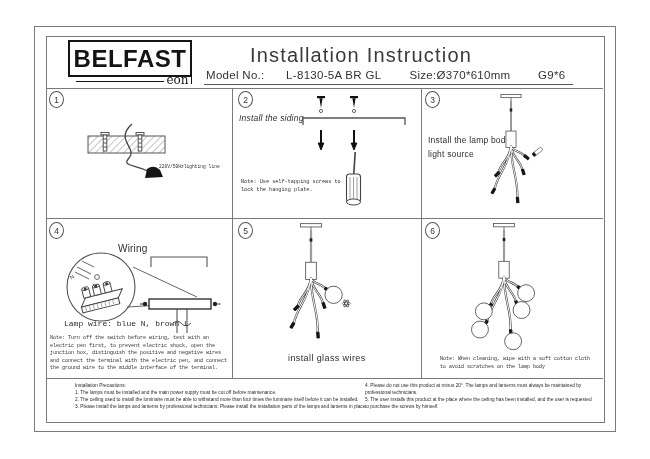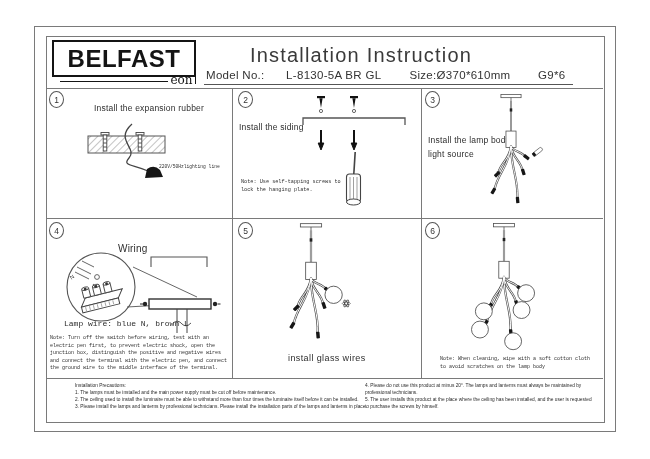--- a/index.html
+++ b/index.html
@@ -3,21 +3,21 @@
 <meta charset="utf-8">
 <style>
   html,body{margin:0;padding:0;background:#fff;}
   .sheet{position:relative;width:650px;height:459px;background:#ffffff;overflow:hidden;
          font-family:"Liberation Sans", sans-serif;color:#1b1b1b;}
   .outer-frame{position:absolute;left:34px;top:26px;width:580px;height:404px;border:1px solid #7a7a7a;}
   .inner-frame{position:absolute;left:46px;top:36px;width:557px;height:385px;border:1px solid #7a7a7a;}
 
   
   .hdr{position:absolute;left:46px;top:36px;width:557px;height:52px;border-bottom:1px solid #7a7a7a;}
-  .logo{position:absolute;left:6px;top:4px;width:144px;height:46px;}
+  .logo{position:absolute;left:22px;top:4px;width:124px;height:46px;}
   .logo-box{position:absolute;left:0;top:0;right:0;bottom:9px;border:2.5px solid #141414;
             display:flex;align-items:center;justify-content:center;background:#fff;}
   .logo-brand{font-weight:bold;font-size:24px;letter-spacing:.5px;color:#141414;line-height:1;}
   .eon-row{position:absolute;left:8px;right:0;bottom:0;height:12px;display:flex;align-items:flex-end;}
   .eon-line{flex:1;border-bottom:1.5px solid #141414;margin-bottom:4px;}
   .logo-eon{font-family:"DejaVu Serif", serif;font-weight:normal;font-size:12px;line-height:1;margin:0 2px;color:#141414;}
   .eon-tick{width:1.5px;height:7px;background:#141414;margin-bottom:2px;}
   .title{position:absolute;left:100px;top:8px;width:430px;text-align:center;
          font-size:20px;letter-spacing:1.2px;color:#3a3a3a;}
   .model-line{position:absolute;left:158px;top:33px;white-space:nowrap;border-bottom:1px solid #555;
@@ -98,40 +98,39 @@
       <span class="gap1">L-8130-5A BR GL</span>
       <span class="gap2">Size:</span><span>Ø370*610mm</span>
       <span class="gap3">G9*6</span>
     </div>
   </div>
 
   <div class="grid">
 
     <div class="panel p1 bR bB">
       <div class="stepnum">1</div>
-      <div class="cap" style="left:48px;top:14px;">Install the expansion rubber</div>
       <svg style="left:28px;top:36px;" width="150" height="88" viewBox="0 0 150 88">
         <rect x="14" y="12" width="77" height="17" fill="url(#hatch)" stroke="#555" stroke-width="1"></rect>
         <g stroke="#444" fill="#fff" stroke-width="0.9">
           <rect x="27" y="8.5" width="8" height="2.5"></rect>
             <rect x="29.2" y="11" width="3.6" height="16"></rect>
           <path d="M29.2,15 h3.6 M29.2,19 h3.6 M29.2,23 h3.6" fill="none"></path>
           <rect x="62" y="8.5" width="8" height="2.5"></rect>
             <rect x="64.2" y="11" width="3.6" height="16"></rect>
           <path d="M64.2,15 h3.6 M64.2,19 h3.6 M64.2,23 h3.6" fill="none"></path>
         </g>
         <path d="M58,0 C40,16 64,24 55,34 C48,42 58,40 74,47" fill="none" stroke="#444" stroke-width="1.3"></path>
         <path d="M73,45 q7,-5 13,1 l3,7 l-18,1 z" fill="#161616"></path>
       </svg>
       <div class="tiny" style="left:113px;top:76px;font-size:4.6px;white-space:nowrap;">220V/50Hzlighting line</div>
     </div>
 
     <div class="panel p2 bR bB">
       <div class="stepnum" style="left:5px;">2</div>
-      <div class="cap" style="left:6px;top:33px;">Install the siding</div>
+      <div class="cap" style="left:6px;top:24px;font-style:italic;">Install the siding</div>
       <svg style="left:66px;top:6px;" width="112" height="112" viewBox="0 0 112 112">
         <g fill="#111">
           <rect x="18" y="2" width="8" height="2.2"></rect>
             <polygon points="20.4,4.2 23.6,4.2 22,14"></polygon>
           <circle cx="22" cy="17" r="1.6" fill="none" stroke="#444" stroke-width="0.8"></circle>
           <rect x="51" y="2" width="8" height="2.2"></rect>
             <polygon points="53.4,4.2 56.6,4.2 55,14"></polygon>
           <circle cx="55" cy="17" r="1.6" fill="none" stroke="#444" stroke-width="0.8"></circle>
         </g>
         <path d="M4,31 V24 H106 V31" fill="none" stroke="#555" stroke-width="1.3"></path>

